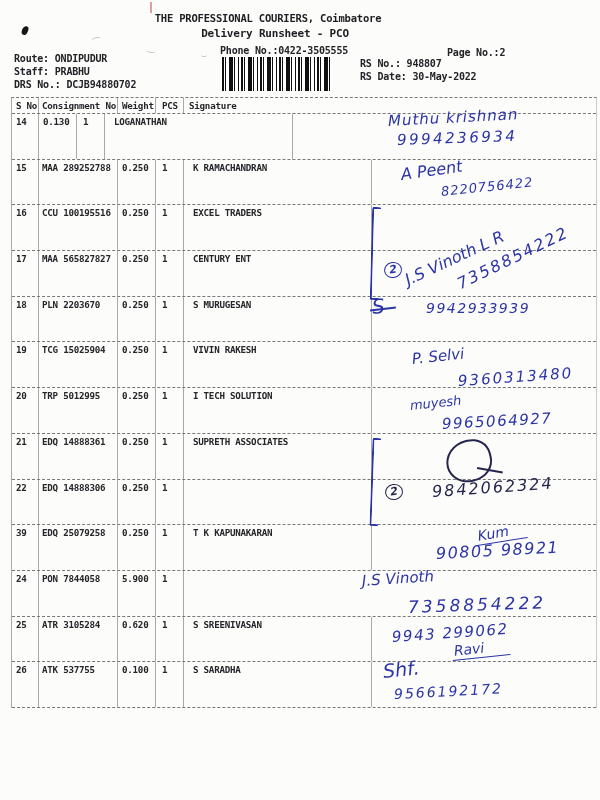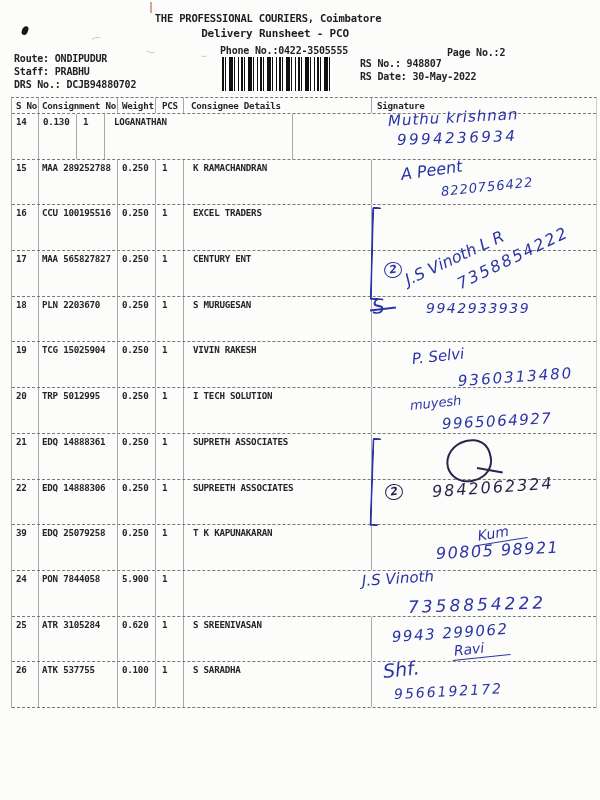--- a/index.html
+++ b/index.html
@@ -104,21 +104,20 @@
   <div class="speck2"></div>
   <div class="speck3"></div>
   <div class="redtick"></div>
 
   <div class="tbl">
     <div class="thead">
       <div class="cell c-sno">S No</div>
       <div class="cell c-con">Consignment No</div>
       <div class="cell c-wt">Weight</div>
       <div class="cell c-pcs">PCS</div>
-      <div class="cell c-cons">Consignee Details</div>
       <div class="cell c-sig">Signature</div>
     </div>
     <div>
 
     <div class="row">
           <div class="cell c-sno">14</div>
           <div class="cell c-wt">0.130</div>
           <div class="cell c-pcs">1</div>
           <div class="cell c-cons">LOGANATHAN</div>
           <div class="cell c-sig"></div>
@@ -177,21 +176,20 @@
           <div class="cell c-wt">0.250</div>
           <div class="cell c-pcs">1</div>
           <div class="cell c-cons">SUPRETH ASSOCIATES</div>
           <div class="cell c-sig"></div>
         </div>
         <div class="row">
           <div class="cell c-sno">22</div>
           <div class="cell c-con">EDQ 14888306</div>
           <div class="cell c-wt">0.250</div>
           <div class="cell c-pcs">1</div>
-          <div class="cell c-cons">SUPREETH ASSOCIATES</div>
           <div class="cell c-sig"></div>
         </div>
         <div class="row">
           <div class="cell c-sno">39</div>
           <div class="cell c-con">EDQ 25079258</div>
           <div class="cell c-wt">0.250</div>
           <div class="cell c-pcs">1</div>
           <div class="cell c-cons">T K KAPUNAKARAN</div>
           <div class="cell c-sig"></div>
         </div>

